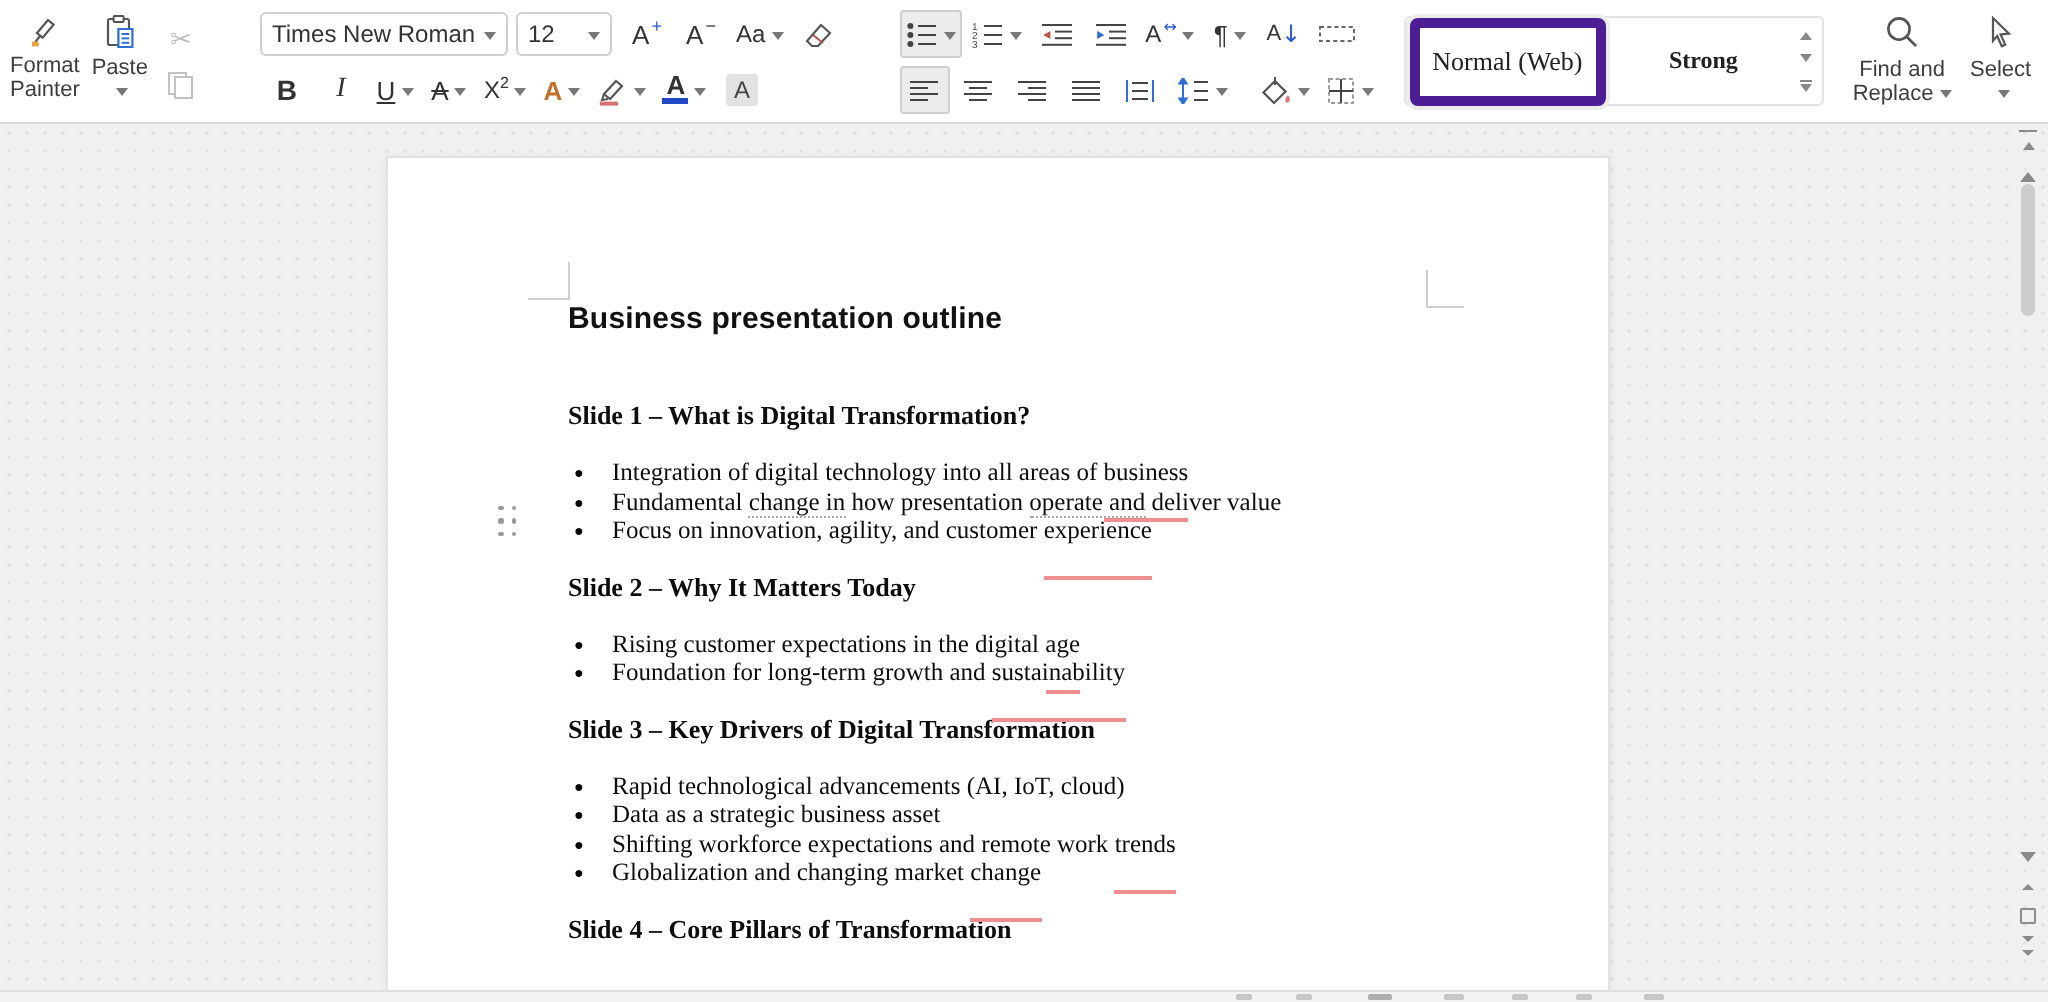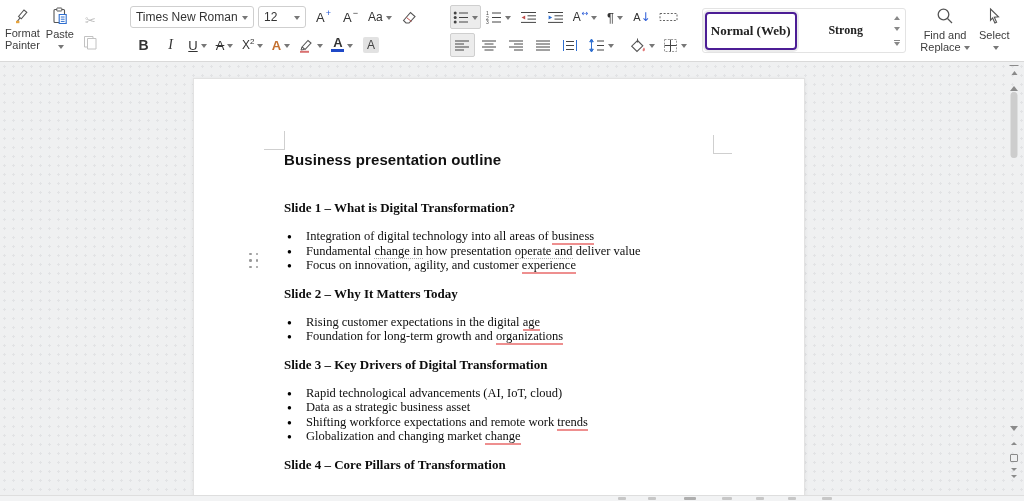--- a/index.html
+++ b/index.html
@@ -29,21 +29,21 @@
   .sup{font-size:9px;position:relative;top:-4px;margin-left:1px;}
   .blue{color:#2a5bd7;}
   .fontcolor{font-weight:bold;font-size:13px;line-height:10px;display:flex;flex-direction:column;align-items:center;}
   .fontcolor .bar{width:13px;height:3px;background:#1f49c7;margin-top:1px;}
   .abox{background:#e2e2e2;border-radius:2px;padding:1px 4px;font-size:12px;color:#444;}
   .xsup{font-size:8px;position:relative;top:-4px;}
   svg{display:block;}
   svg line,svg path,svg rect,svg circle{vector-effect:non-scaling-stroke;}
   .gallery{display:flex;align-items:center;margin:8px 3px;border:1px solid #e3e3e3;border-radius:3px;background:#fff;padding:1px 2px;}
   .stylebtn{width:88px;height:34px;display:flex;align-items:center;justify-content:center;font-family:"Liberation Serif",serif;font-size:13px;color:#222;border:1px solid transparent;border-radius:4px;}
-  .stylebtn.sel{border:2px solid #4c1d95;box-shadow:0 0 0 2px #ececec;margin-right:4px;font-weight:bold;}
+  .stylebtn.sel{border:5px solid #4c1d95;box-shadow:0 0 0 2px #ececec;margin-right:4px;}
   .stylebtn.strongstyle{font-weight:bold;font-size:12px;}
   .galarrows{display:flex;flex-direction:column;justify-content:space-between;height:36px;padding:1px 3px;}
   .tri-up{width:0;height:0;border:3px solid transparent;border-bottom:4px solid #888;}
   .tri-dn{width:0;height:0;border:3px solid transparent;border-top:4px solid #888;}
   .tri-more{width:0;height:0;border:3px solid transparent;border-top:4px solid #888;position:relative;}
   .tri-more:before{content:"";position:absolute;left:-3px;top:-6px;width:6px;height:1px;background:#888;}
   .grid2{display:flex;flex-direction:column;justify-content:space-between;padding:6px 2px;}
   .grid2 .row{height:22px;}
 
   
@@ -52,21 +52,21 @@
   .cropL{position:absolute;left:70px;top:52px;width:20px;height:18px;border-right:1px solid #cfcfcf;border-bottom:1px solid #cfcfcf;}
   .cropR{position:absolute;left:519px;top:56px;width:18px;height:18px;border-left:1px solid #cfcfcf;border-bottom:1px solid #cfcfcf;}
   .draghandle{position:absolute;left:53px;top:172px;width:13px;height:19px;display:grid;grid-template-columns:repeat(2,1fr);grid-auto-rows:1fr;place-items:center;cursor:grab;}
   .draghandle i{width:2.5px;height:2.5px;background:#9a9a9a;border-radius:50%;}
   .content{position:absolute;left:90px;top:72px;width:448px;color:#0d0d0d;}
   .content h1{font-family:"Liberation Sans",sans-serif;font-weight:bold;font-size:15px;line-height:17px;margin:0 0 33px;letter-spacing:.1px;color:#111;}
   .content h2{font-family:"Liberation Serif",serif;font-weight:bold;font-size:13px;line-height:14px;margin:0 0 14px;}
   .content ul{list-style:none;margin:0 0 14px;padding:0;}
   .content li{position:relative;font-family:"Liberation Serif",serif;font-size:12.5px;line-height:14.5px;padding-left:22px;}
   .content li:before{content:"●";position:absolute;left:3px;top:1px;font-size:8px;color:#000;}
-  .spell{border-bottom:2px solid var(--spell,#ee8f8f);padding-bottom:0px;}
+  .spell{border-bottom:2px solid var(--spell,#ee8f8f);padding-bottom:16px;}
   .dotm{border-bottom:1px dotted #aaa;}
 
   
   .vscroll{position:absolute;right:1px;top:0;bottom:0;width:18px;}
   .vs{position:absolute;left:50%;transform:translateX(-50%);color:#8a8a8a;}
   .collapse{top:3px;width:9px;height:7px;border-top:1.5px solid #8a8a8a;}
   .collapse:after{content:"";display:block;margin:2px auto 0;width:0;height:0;border:3.5px solid transparent;border-bottom:4px solid #8a8a8a;}
   .arr-up{width:0;height:0;border:4px solid transparent;border-bottom:5px solid #8a8a8a;}
   .arr-dn{width:0;height:0;border:4px solid transparent;border-top:5px solid #8a8a8a;}
   .thumb{top:30px;width:7px;height:66px;background:#cdcdcd;border-radius:4px;}
@@ -479,21 +479,21 @@
         <div>
             <h2>Slide 1 – What is Digital Transformation?</h2>
             <ul>
               <li><span>Integration of digital technology into all areas of </span><span class="spell">business</span></li>
               <li><span>Fundamental </span><span class="dotm">change in</span><span> how presentation </span><span class="dotm">operate and</span><span> deliver value</span></li>
               <li><span>Focus on innovation, agility, and customer </span><span class="spell">experience</span></li>
             </ul>
             <h2>Slide 2 – Why It Matters Today</h2>
             <ul>
               <li><span>Rising customer expectations in the digital </span><span class="spell">age</span></li>
-              <li><span>Foundation for long-term growth and </span><span class="spell">organizations</span></li>
+              <li><span>Foundation for long-term growth and </span><span class="spell">sustainability</span></li>
             </ul>
             <h2>Slide 3 – Key Drivers of Digital Transformation</h2>
             <ul>
               <li><span>Rapid technological advancements (AI, IoT, cloud)</span></li>
               <li><span>Data as a strategic business asset</span></li>
               <li><span>Shifting workforce expectations and remote work </span><span class="spell">trends</span></li>
               <li><span>Globalization and changing market </span><span class="spell">change</span></li>
             </ul>
             <h2>Slide 4 – Core Pillars of Transformation</h2>
           </div>

